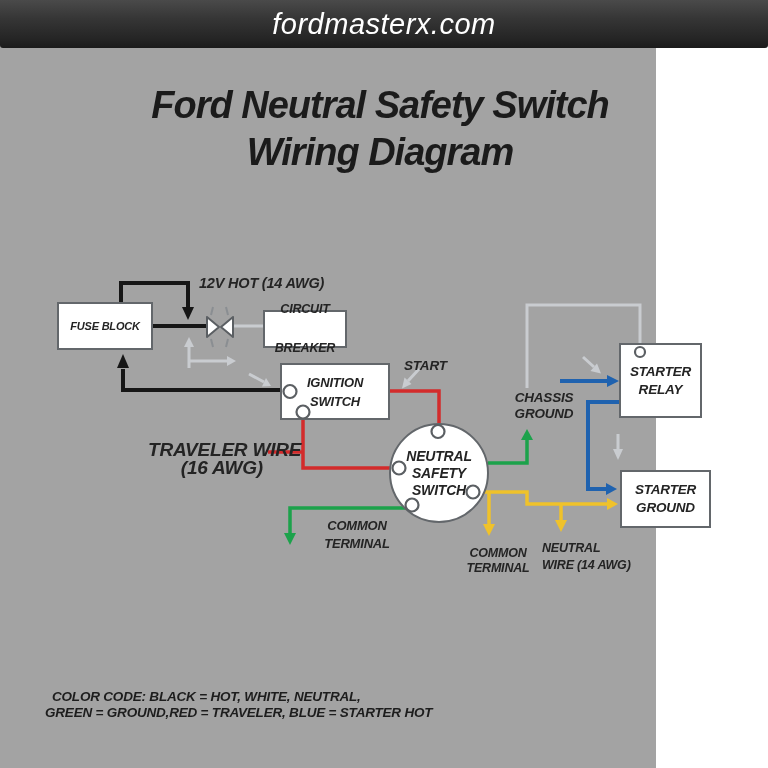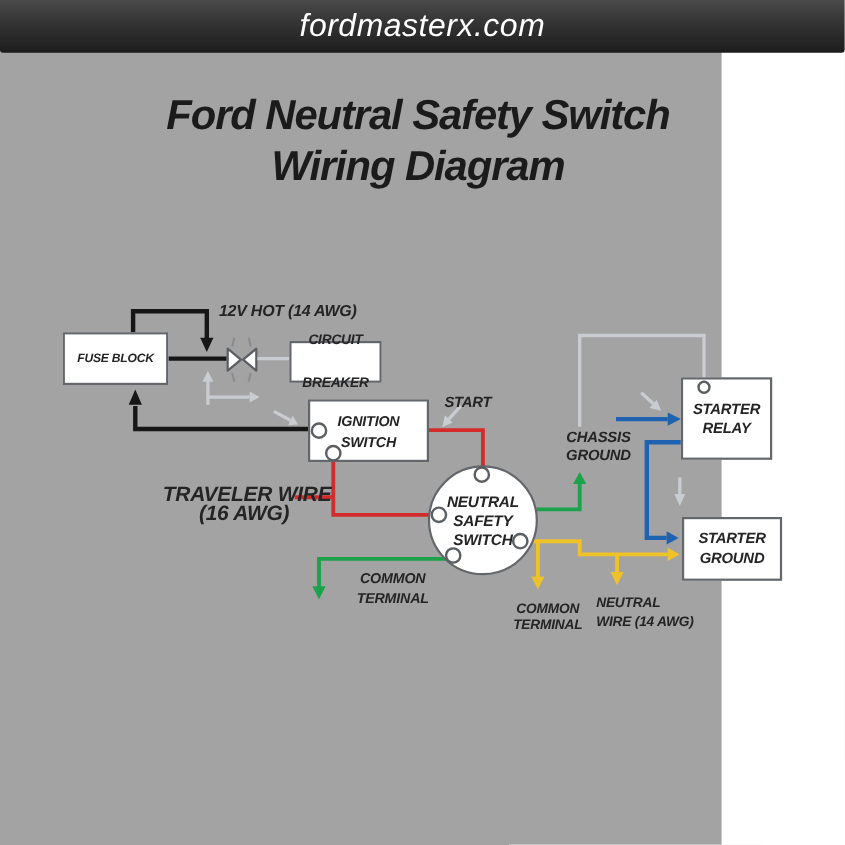--- a/index.html
+++ b/index.html
@@ -166,14 +166,18 @@
       <circle cx="290" cy="391.5" r="6.5" stroke="#5b5f63"></circle>
       <circle cx="303" cy="412" r="6.5" stroke="#5b5f63"></circle>
       <circle cx="438" cy="431.5" r="6.5" stroke="#5b5f63"></circle>
       <circle cx="399" cy="468" r="6.5" stroke="#5b5f63"></circle>
       <circle cx="412" cy="505" r="6.5" stroke="#5b5f63"></circle>
       <circle cx="473" cy="492" r="6.5" stroke="#5b5f63"></circle>
       <circle cx="640" cy="352" r="5" stroke="#5b5f63"></circle>
     </g>
   </svg>
 
+  <div class="colorcode">
+    <div class="l1">COLOR CODE: BLACK = HOT, WHITE, NEUTRAL,</div>
+    <div class="l2">GREEN = GROUND,RED = TRAVELER, BLUE = STARTER HOT</div>
+  </div>
 
 </div>
 
 </body></html>

